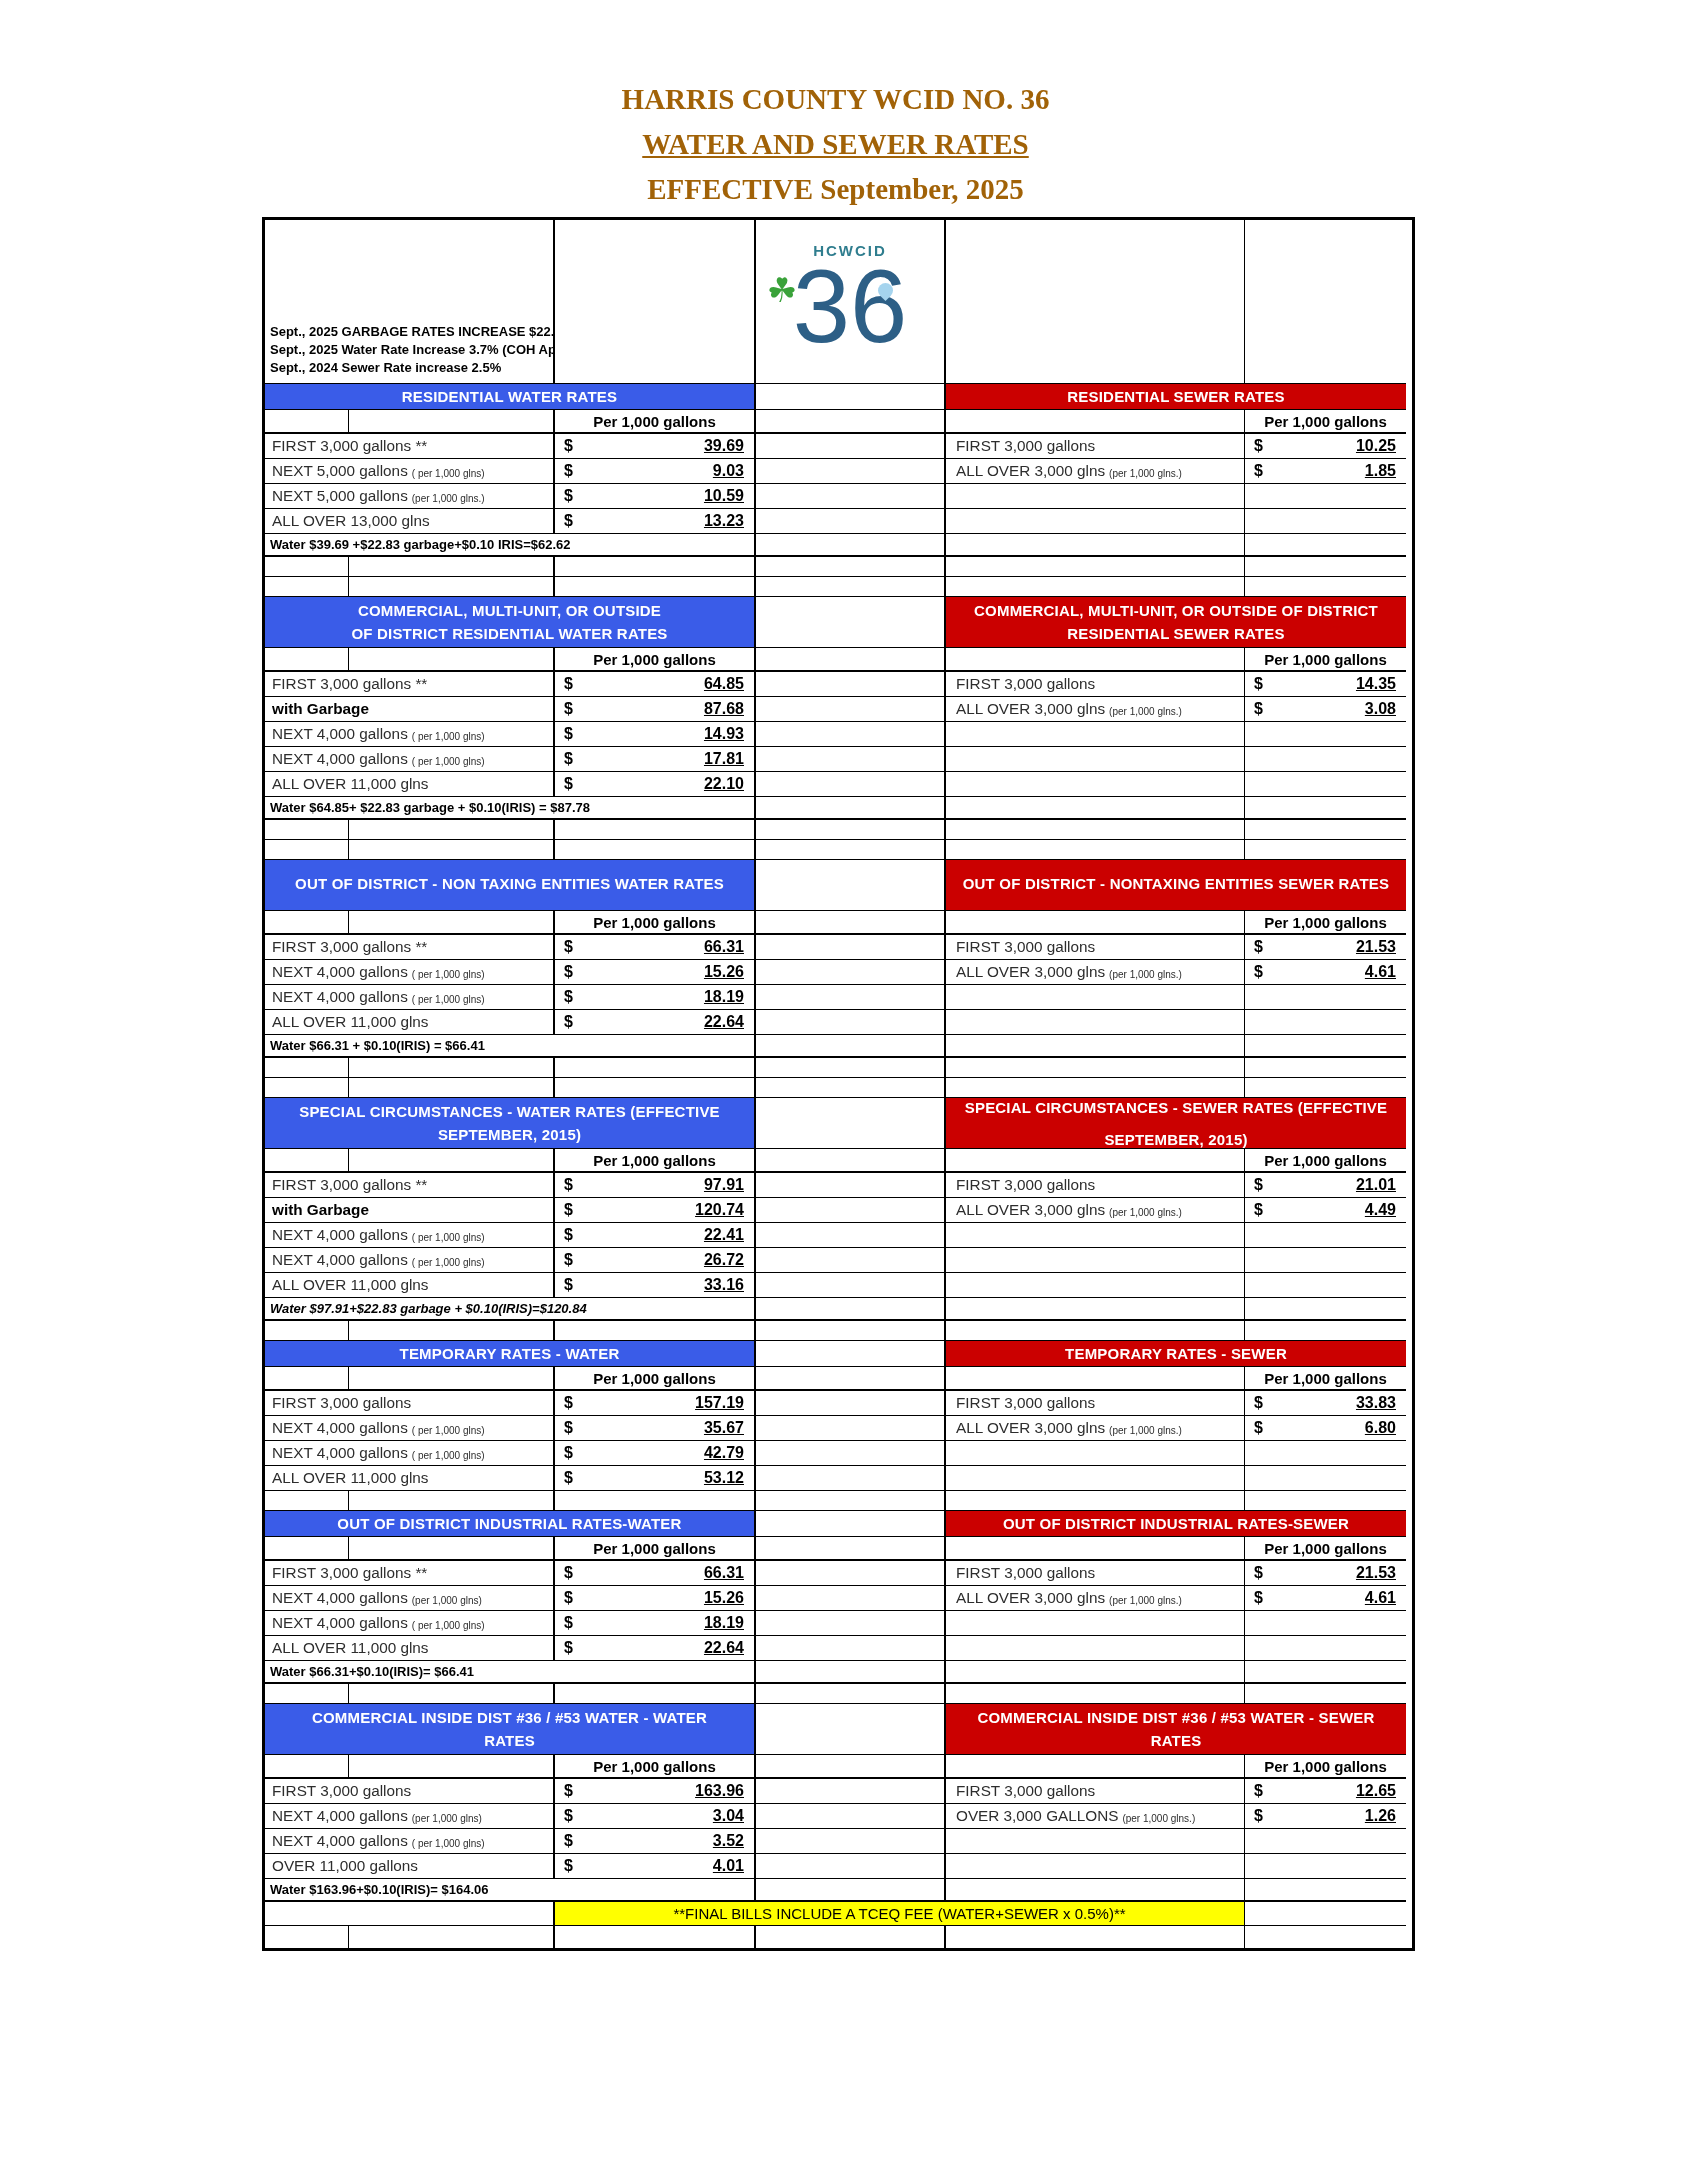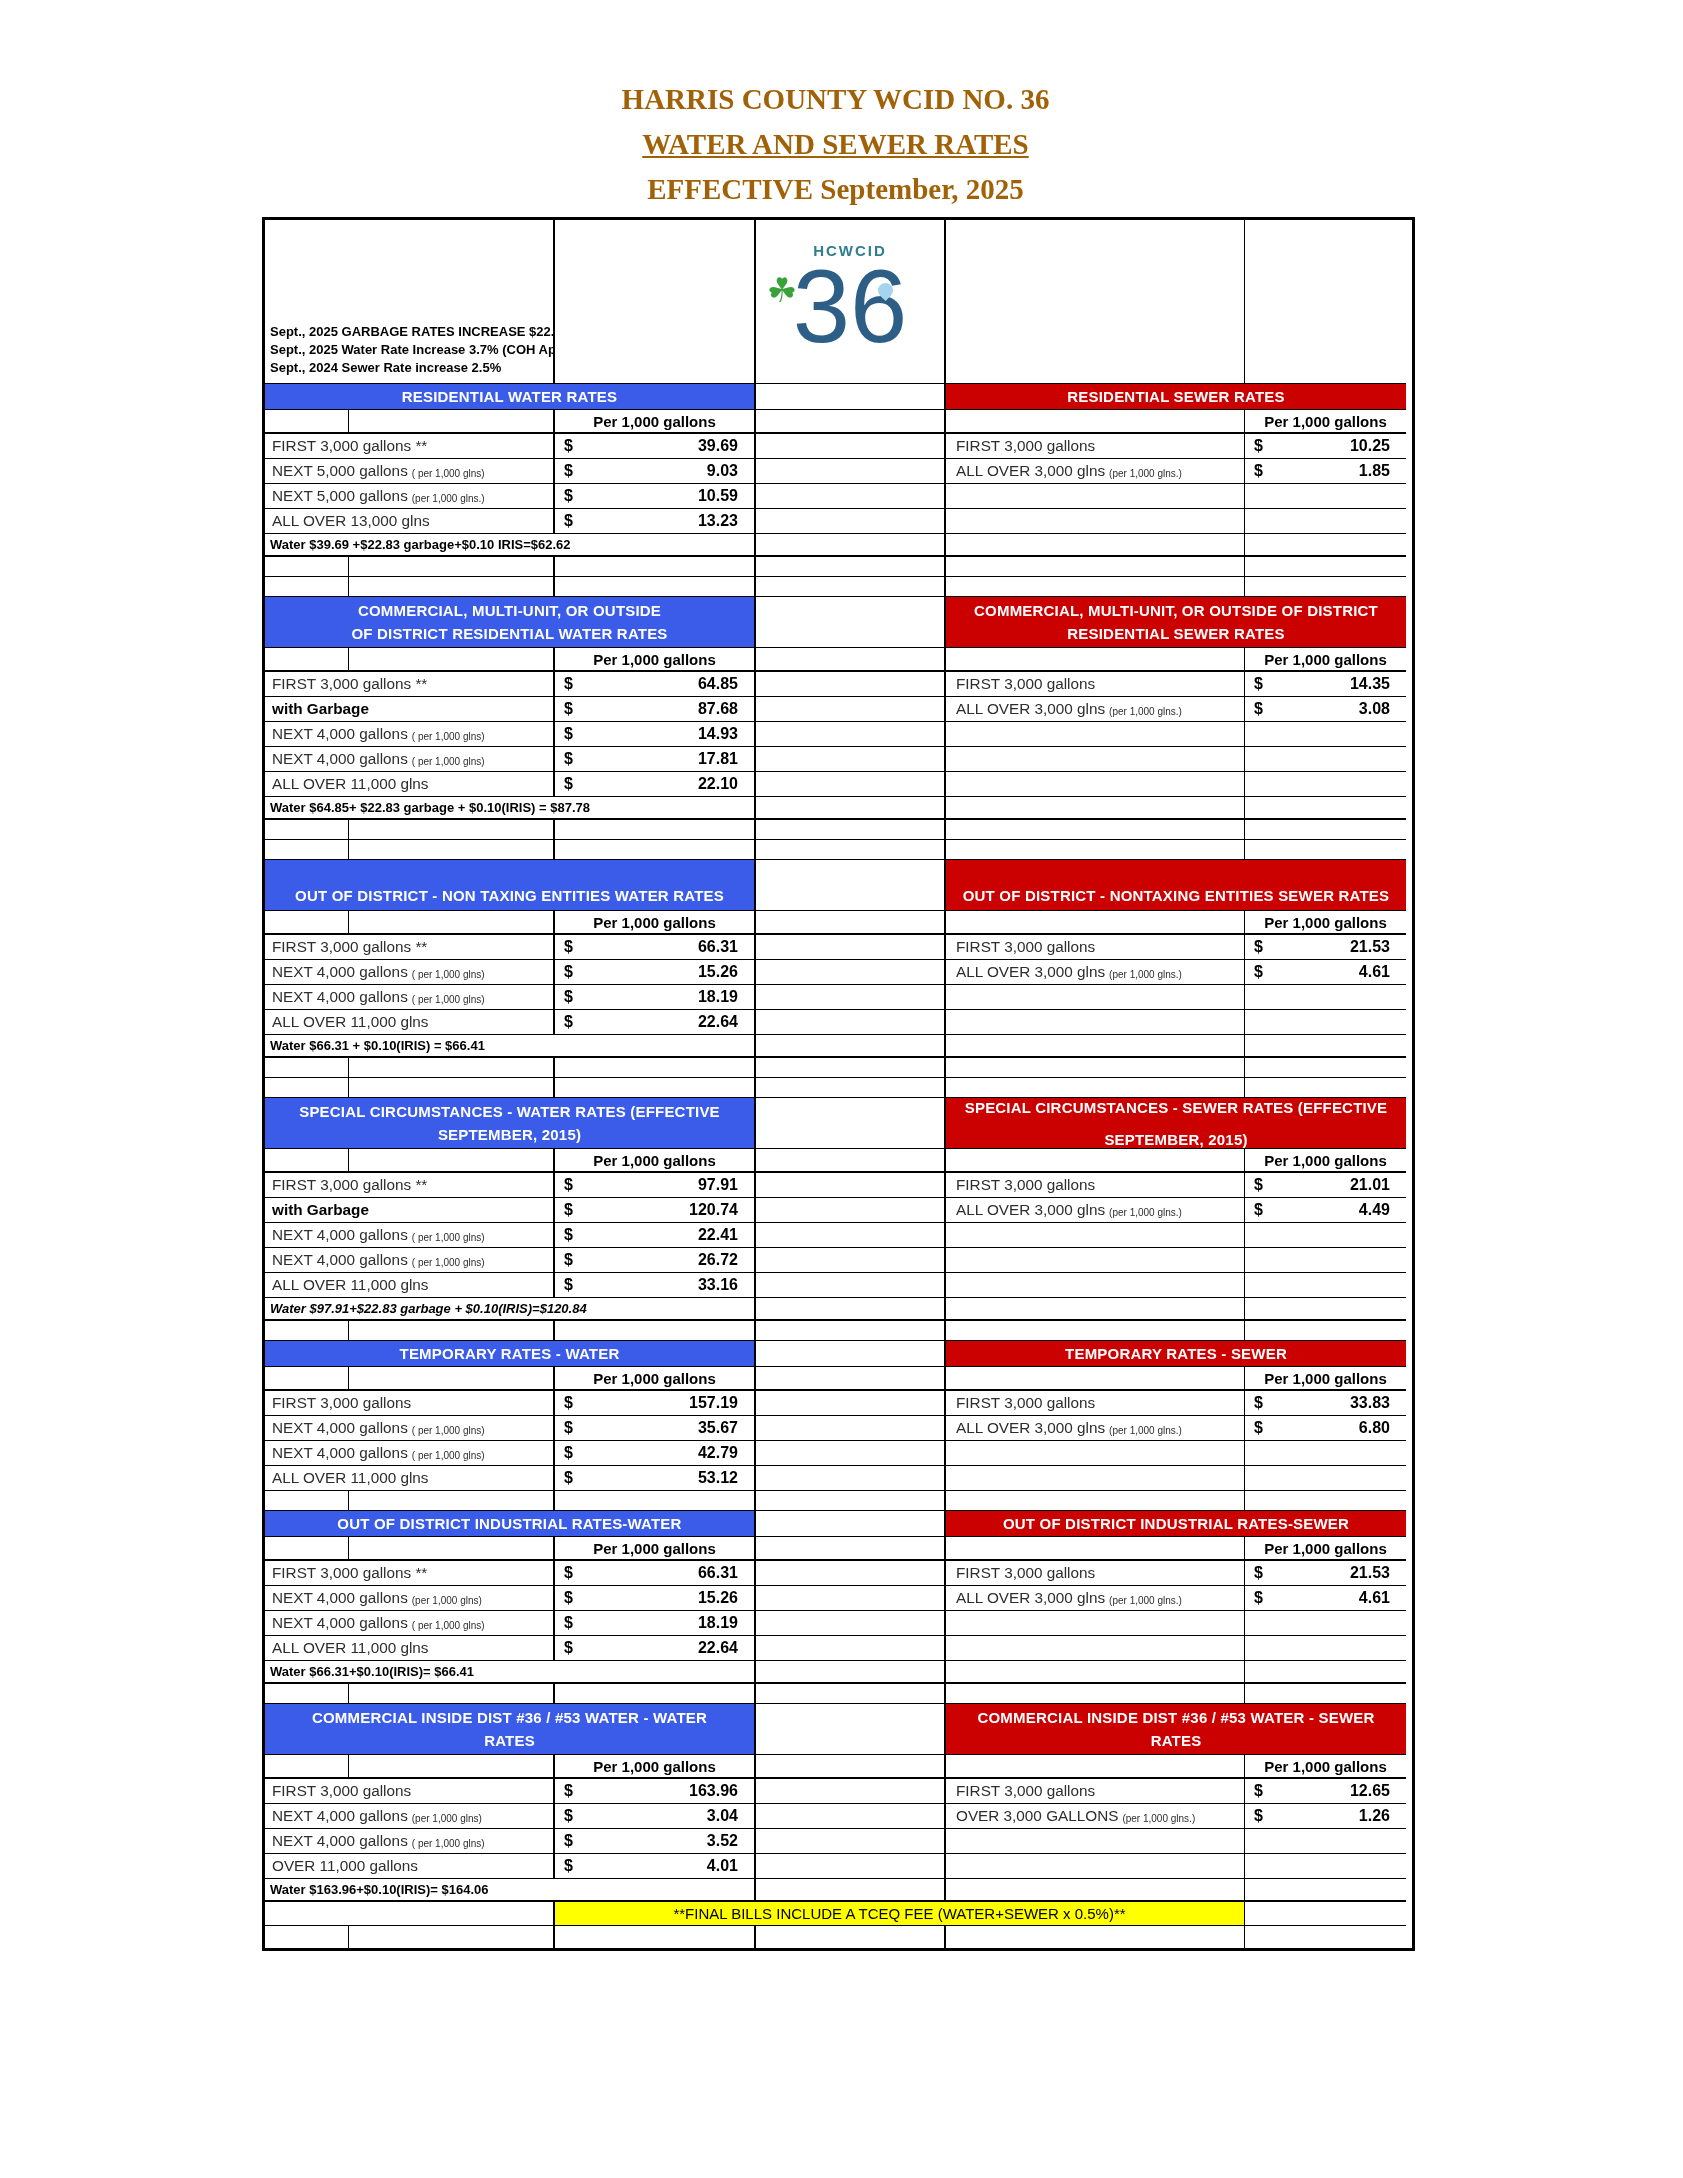--- a/index.html
+++ b/index.html
@@ -9,29 +9,29 @@
   .rates-table{position:absolute;top:217px;left:262px;width:1147px;border:3px solid #000;background:#fff;}
   .trow{display:grid;grid-template-columns:84px 206px 201px 190px 299px 161px;}
   .tcell{position:relative;border-bottom:1px solid #000;overflow:hidden;}
   .trow.b2 .tcell{border-bottom:2px solid #000;}
   .trow.last .tcell{border-bottom:none;}
   .bR1{border-right:1px solid #000;}
   .bR2{border-right:2px solid #000;}
   .hdr{display:flex;flex-direction:column;justify-content:center;align-items:center;text-align:center;color:#fff;font-weight:bold;font-size:15px;line-height:23px;letter-spacing:0.2px;}
   .hdr.blue{background:#3a5ce8;}
   .hdr.red{background:#cb0000;}
-  .hdr.vbot{justify-content:flex-end;padding-bottom:3px;box-sizing:border-box;}
+  .hdr.vbot{padding-bottom:3px;box-sizing:border-box;}
   .per{display:flex;align-items:center;justify-content:center;font-weight:bold;font-size:15px;}
   .lab{display:flex;align-items:center;padding-left:7px;font-size:15.3px;color:#2d2d2d;white-space:nowrap;}
   .lab .small{font-size:10px;margin-left:4px;color:#2d2d2d;position:relative;top:2px;}
   .lab.bold{font-weight:bold;color:#000;}
   .rlab{padding-left:10px;}
   .val{display:flex;align-items:center;justify-content:space-between;font-weight:bold;font-size:16px;}
   .val .cur{padding-left:9px;}
-  .val .amt{padding-right:16px;}
+  .val .amt{padding-right:10px;text-decoration:underline;}
   .note{display:flex;align-items:center;font-weight:bold;font-size:13px;padding-left:5px;white-space:nowrap;}
   .yellow{background:#ffff00;display:flex;align-items:center;justify-content:center;font-weight:normal;font-size:15px;}
   .topcell{display:flex;flex-direction:column;justify-content:flex-end;}
   .notes{padding:0 0 6px 5px;font-weight:bold;font-size:13px;line-height:18px;white-space:nowrap;}
   .notes span{display:block;}
   .logo-cell{display:flex;flex-direction:column;align-items:center;}
   .logo-org{margin-top:22px;font-size:15px;font-weight:bold;letter-spacing:2px;color:#2f7d8e;}
   .logo-num{position:relative;font-size:103px;line-height:99px;font-weight:400;color:#2d5f86;margin-top:-2px;}
   .logo-clover{position:absolute;left:-26px;top:16px;font-size:34px;line-height:34px;color:#3aa23a;}
   .logo-drop{position:absolute;right:14px;top:26px;width:15px;height:15px;background:#a5d4ee;border-radius:0 50% 50% 50%;transform:rotate(-135deg);}

